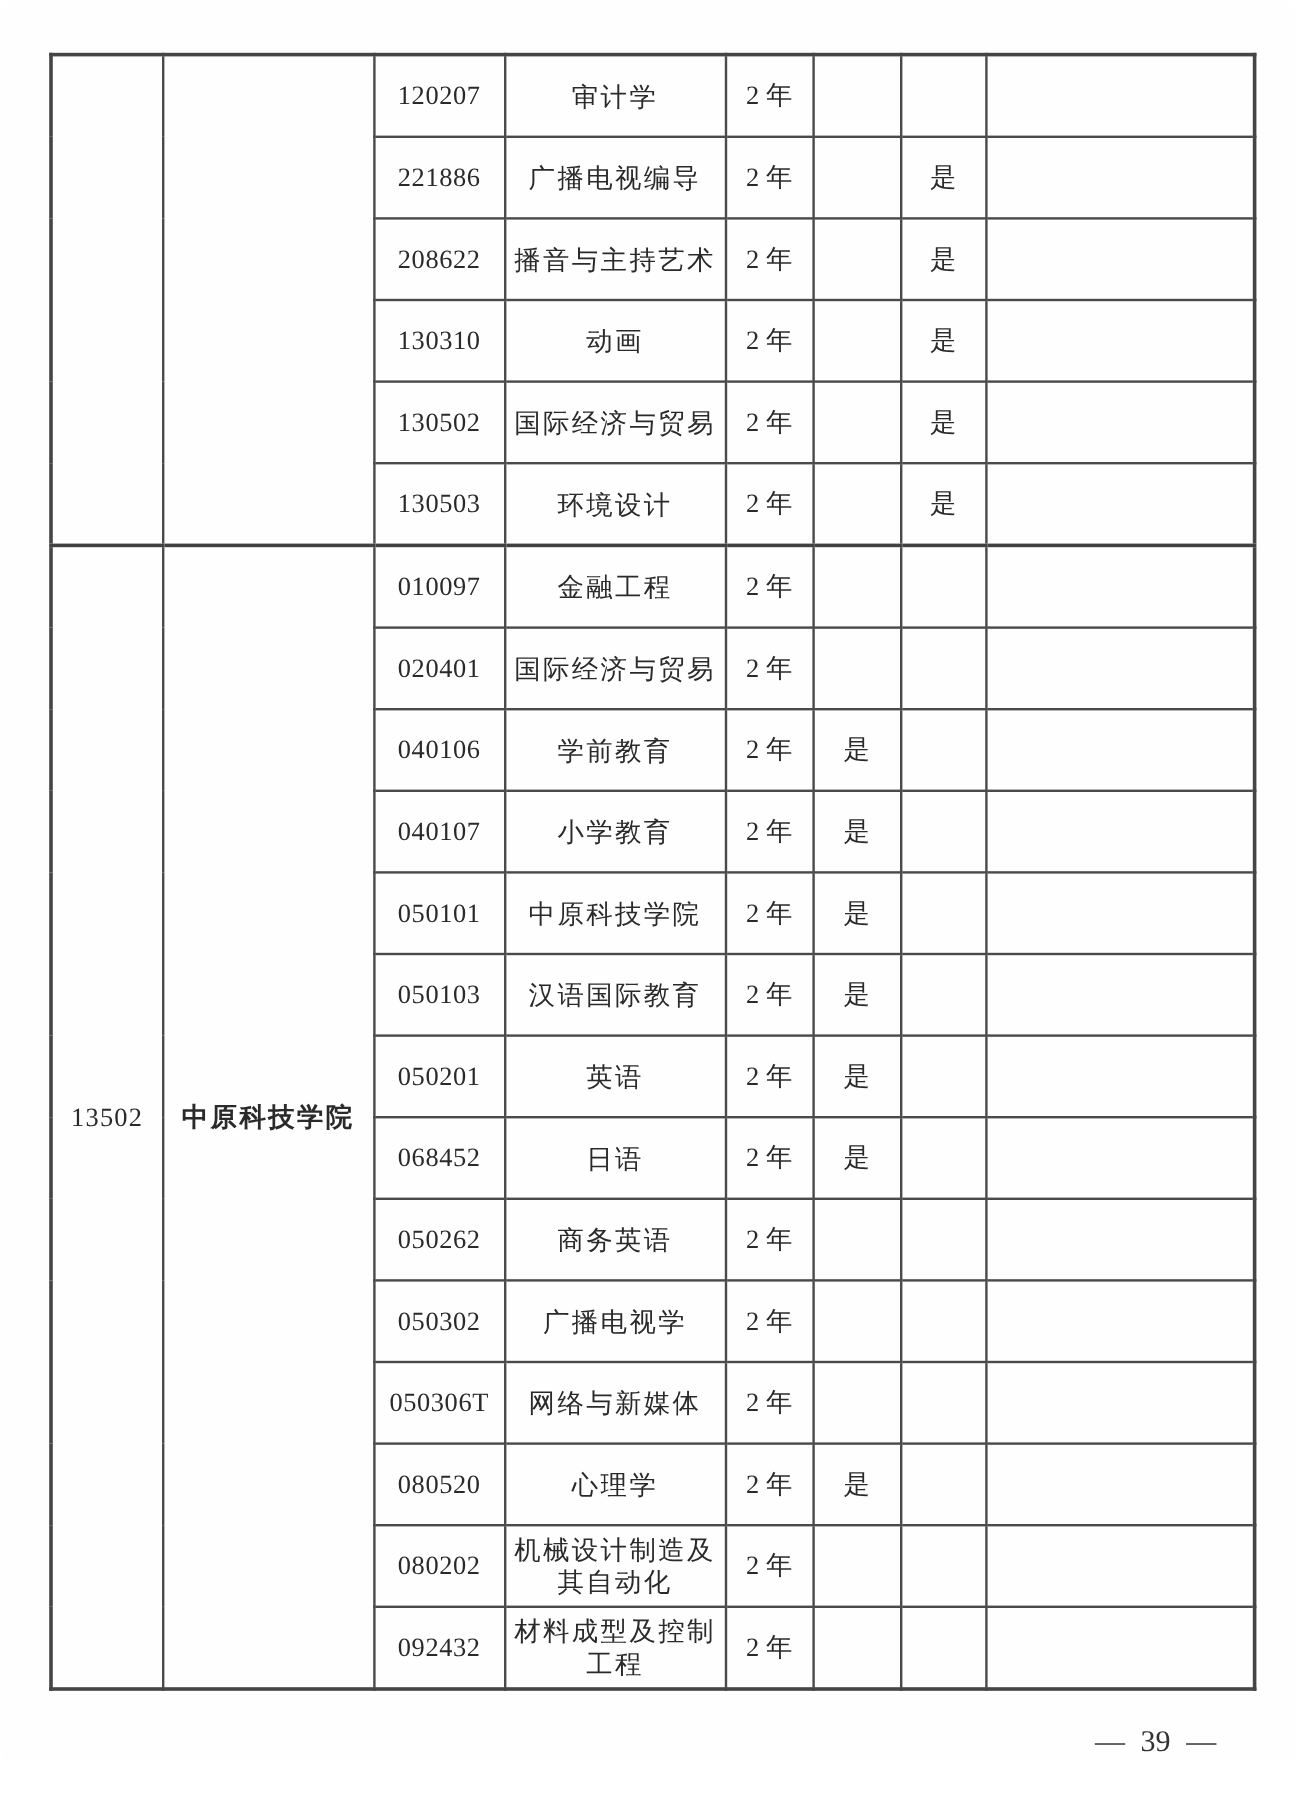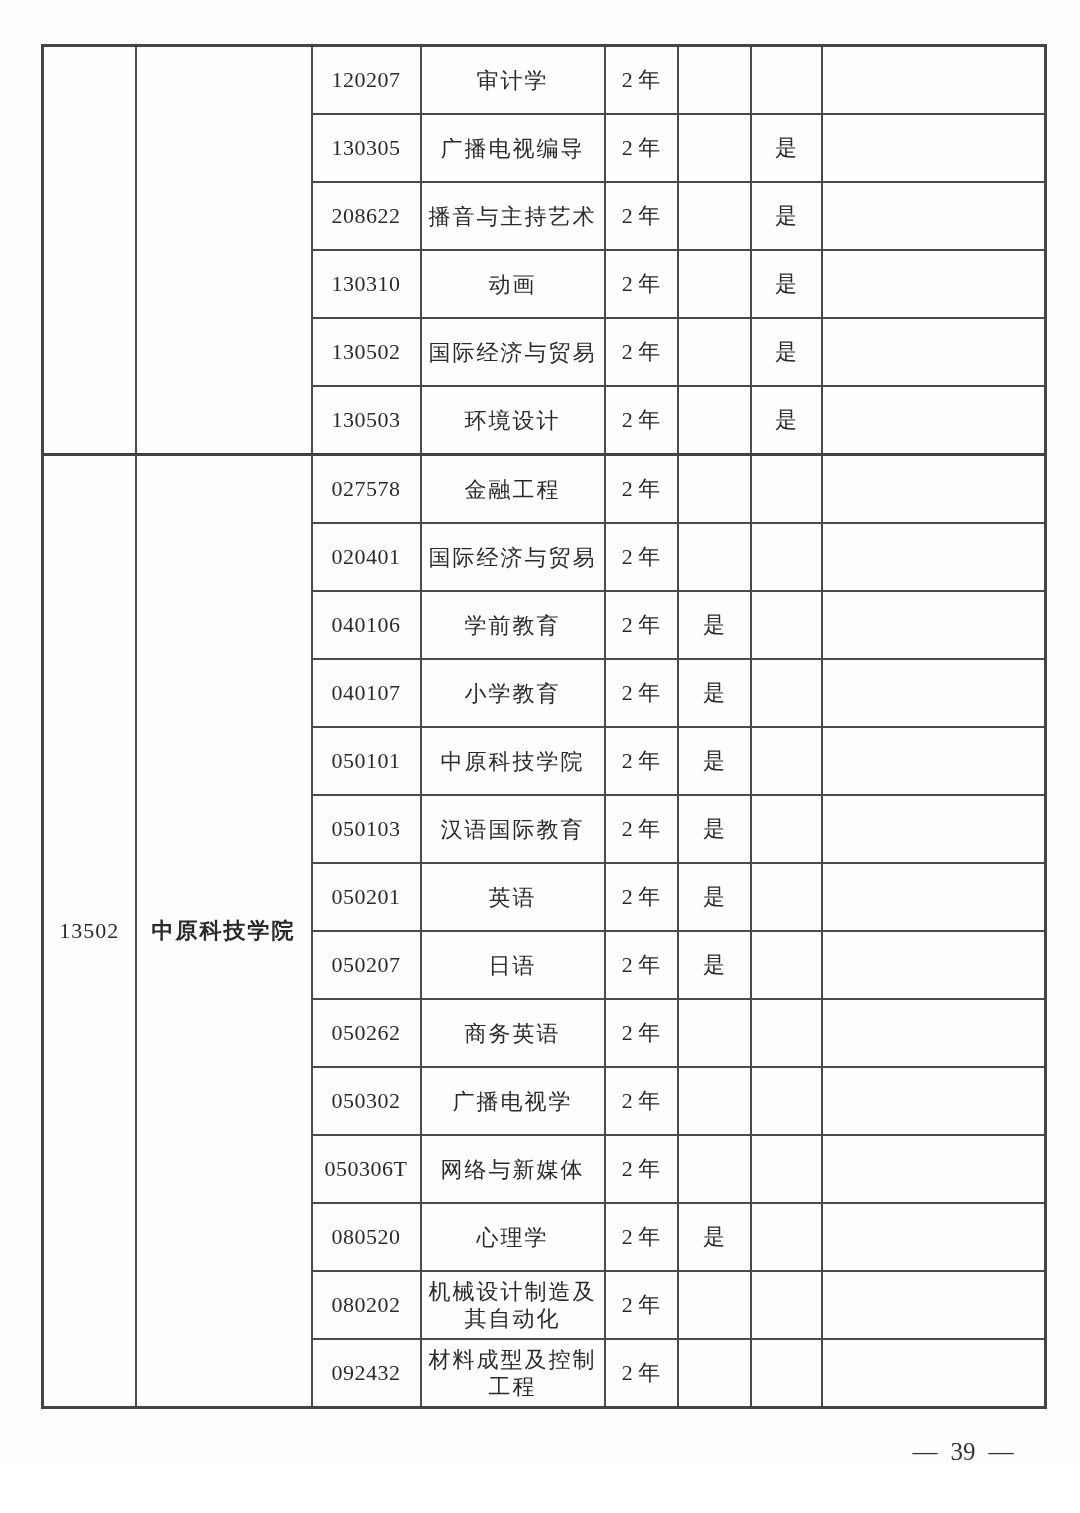--- a/index.html
+++ b/index.html
@@ -82,21 +82,21 @@
         <td rowspan="6" class="c-school-code"></td>
         <td rowspan="6" class="c-school-name"></td>
         <td class="c-code">120207</td>
         <td class="c-name">审计学</td>
         <td class="c-dur">2 年</td>
         <td class="c-flag"></td>
         <td class="c-flag"></td>
         <td class="c-remark"></td>
       </tr>
       <tr>
-        <td class="c-code">130305</td>
+        <td class="c-code">221886</td>
         <td class="c-name">广播电视编导</td>
         <td class="c-dur">2 年</td>
         <td class="c-flag"></td>
         <td class="c-flag">是</td>
         <td class="c-remark"></td>
       </tr>
       <tr>
         <td class="c-code">208622</td>
         <td class="c-name">播音与主持艺术</td>
         <td class="c-dur">2 年</td>
@@ -125,21 +125,21 @@
         <td class="c-name">环境设计</td>
         <td class="c-dur">2 年</td>
         <td class="c-flag"></td>
         <td class="c-flag">是</td>
         <td class="c-remark"></td>
       </tr>
 
       <tr class="group-start">
         <td rowspan="14" class="c-school-code">13502</td>
         <td rowspan="14" class="c-school-name">中原科技学院</td>
-        <td class="c-code">027578</td>
+        <td class="c-code">010097</td>
         <td class="c-name">金融工程</td>
         <td class="c-dur">2 年</td>
         <td class="c-flag"></td>
         <td class="c-flag"></td>
         <td class="c-remark"></td>
       </tr>
       <tr>
         <td class="c-code">020401</td>
         <td class="c-name">国际经济与贸易</td>
         <td class="c-dur">2 年</td>
@@ -181,21 +181,21 @@
       </tr>
       <tr>
         <td class="c-code">050201</td>
         <td class="c-name">英语</td>
         <td class="c-dur">2 年</td>
         <td class="c-flag">是</td>
         <td class="c-flag"></td>
         <td class="c-remark"></td>
       </tr>
       <tr>
-        <td class="c-code">050207</td>
+        <td class="c-code">068452</td>
         <td class="c-name">日语</td>
         <td class="c-dur">2 年</td>
         <td class="c-flag">是</td>
         <td class="c-flag"></td>
         <td class="c-remark"></td>
       </tr>
       <tr>
         <td class="c-code">050262</td>
         <td class="c-name">商务英语</td>
         <td class="c-dur">2 年</td>

